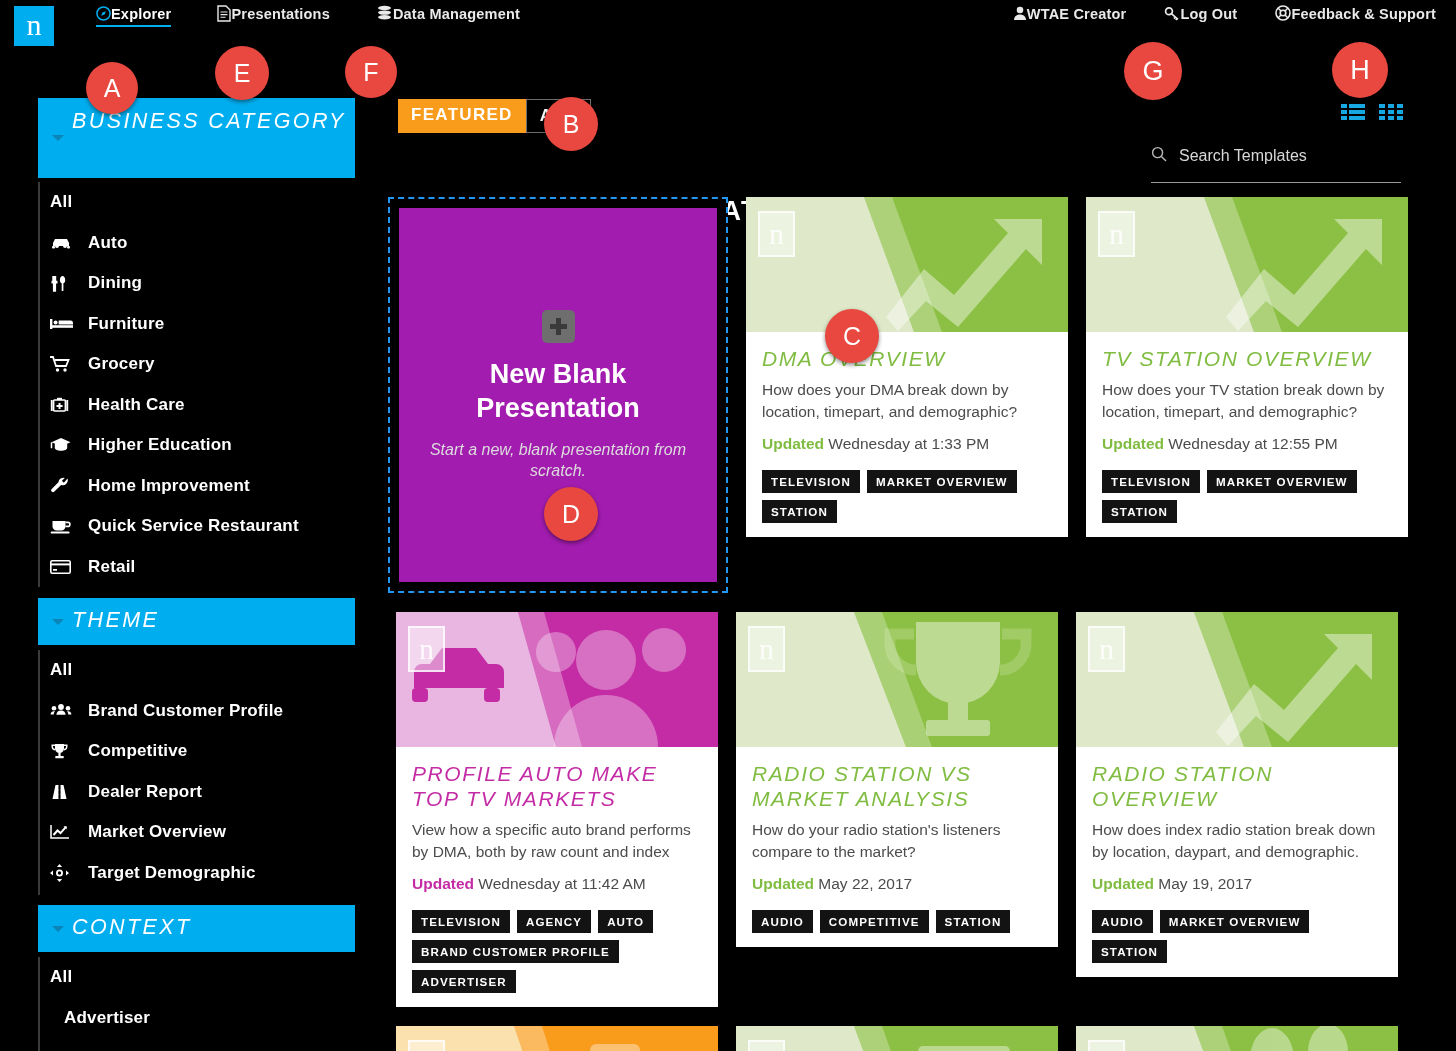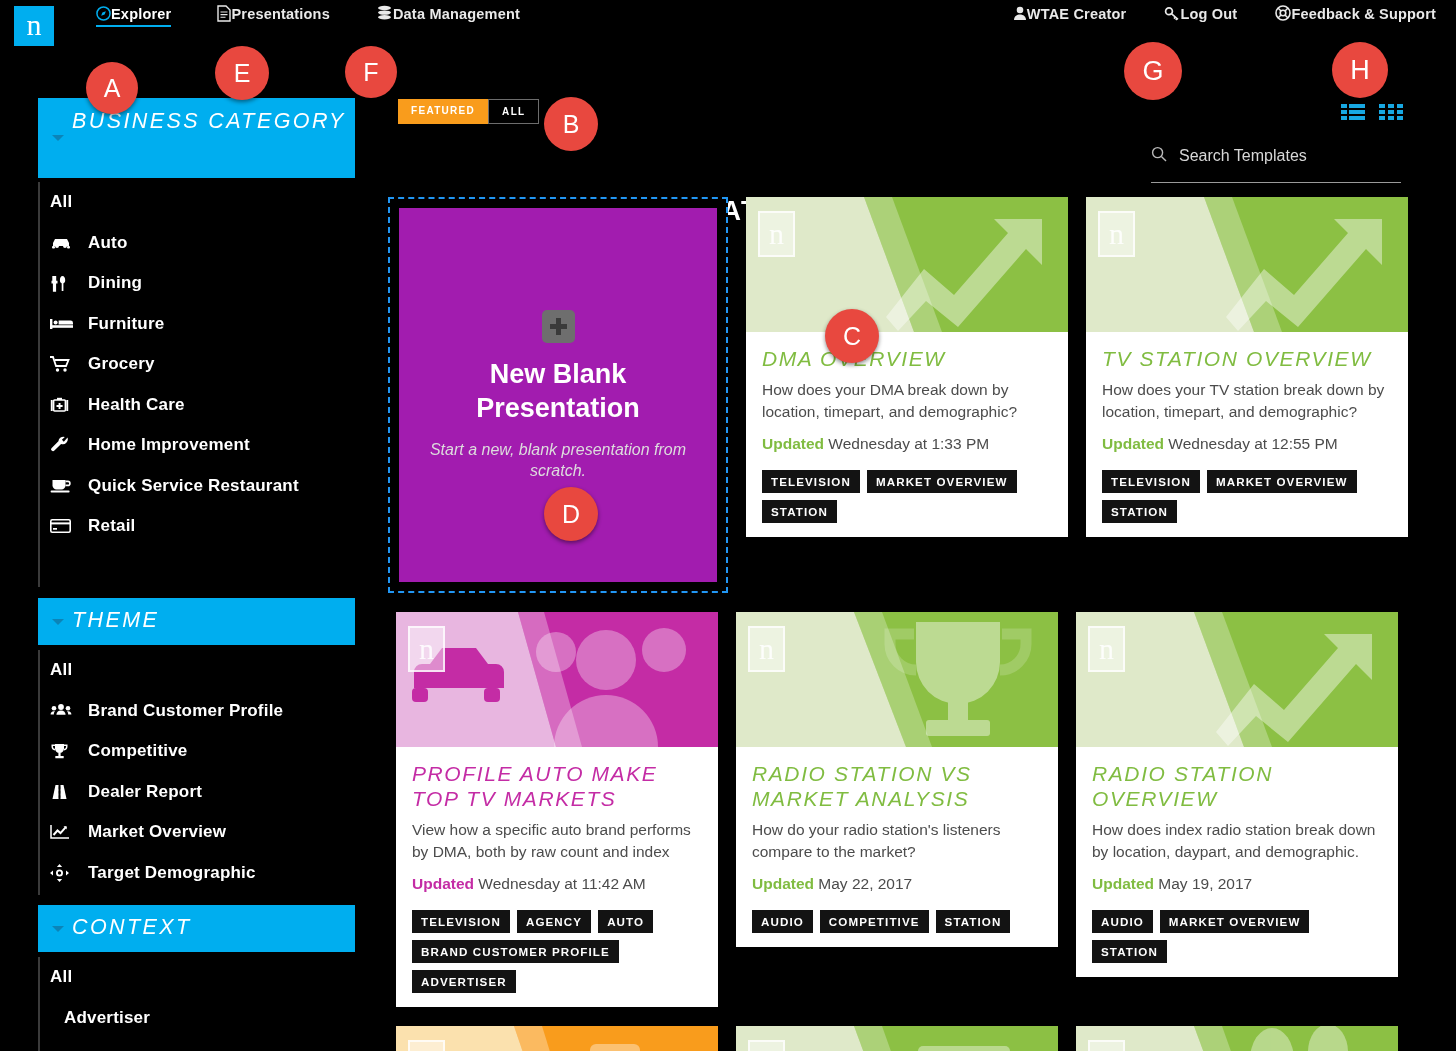--- a/index.html
+++ b/index.html
@@ -62,21 +62,21 @@
   .navlist .row .tx { font-size: 17px; font-weight: bold; letter-spacing: .2px; }
   .navlist .row.all { padding-left: 10px; }
   .navlist .row.all .tx { font-size: 17px; font-weight: bold; }
   .navlist .row.plain .tx { font-weight: bold; padding-left: 14px; }
 
   
   .main { position: absolute; left: 370px; top: 48px; width: 1086px; height: 1003px; background: #000; }
 
   .toggle { position: absolute; left: 28px; top: 51px; display: flex; }
   .toggle .tg {
-    font-size: 10px; font-weight: bold; letter-spacing: 1.3px; padding: 6px 13px;
+    font-size: 17px; font-weight: bold; letter-spacing: 1.3px; padding: 6px 13px;
     cursor: pointer; color: #fff;
   }
   .toggle .tg.on { background: #F99C1C; color: #fff; }
   .toggle .tg.off { background: #000; border: 1px solid #6d6d6d; }
 
   .showing {
     position: absolute; left: 28px; top: 148px; color: #fff;
     font-size: 27px; font-weight: bold; letter-spacing: 2px;
   }
 
@@ -260,20 +260,30 @@
       <span class="ic">
           <svg width="19" height="16" viewBox="0 0 19 16">
             <rect x="0.8" y="3" width="1.9" height="11" fill="#fff"></rect>
             <rect x="16.3" y="3" width="1.9" height="11" fill="#fff"></rect>
             <rect x="3.6" y="3" width="11.8" height="11" rx="1" fill="none" stroke="#fff" stroke-width="1.6"></rect>
             <path d="M7 0.8h5v2.2H7z" fill="#fff"></path>
             <path d="M8.6 6h1.9v2.1h2.1v1.9h-2.1V12H8.6V10H6.5V8.1h2.1z" fill="#fff"></path>
           </svg>
         </span>
       <span class="tx">Health Care</span>
+    </div>
+    <div class="row">
+      <span class="ic">
+          <svg width="22" height="16" viewBox="0 0 22 16">
+            <path d="M11 1 1.5 5.2 11 9.4l9.5-4.2z" fill="#fff"></path>
+            <path d="M4.8 7v4c0 1.6 2.8 2.8 6.2 2.8s6.2-1.2 6.2-2.8V7" fill="#fff"></path>
+            <path d="M1.5 5.2v6" stroke="#fff" stroke-width="1.5"></path>
+          </svg>
+        </span>
+      <span class="tx">Higher Education</span>
     </div>
     <div class="row">
       <span class="ic">
           <svg width="19" height="18" viewBox="0 0 19 18">
             <path d="M17.5 1.5a5 5 0 0 1-6.4 6.4L4.4 14.6a1.9 1.9 0 1 1-2.7-2.7L8.4 5.2A5 5 0 0 1 14.8.9l-2.9 2.9 1.9 1.9z" fill="#fff"></path>
           </svg>
         </span>
       <span class="tx">Home Improvement</span>
     </div>
     <div class="row">

